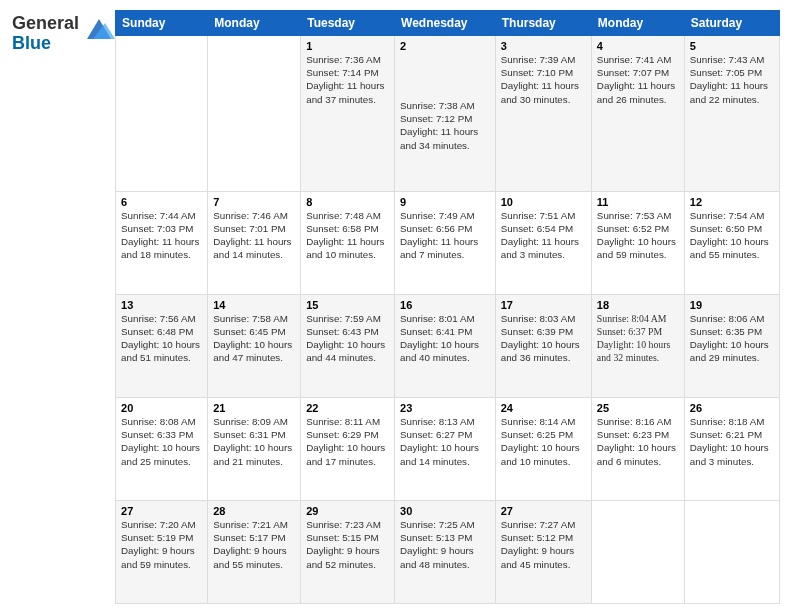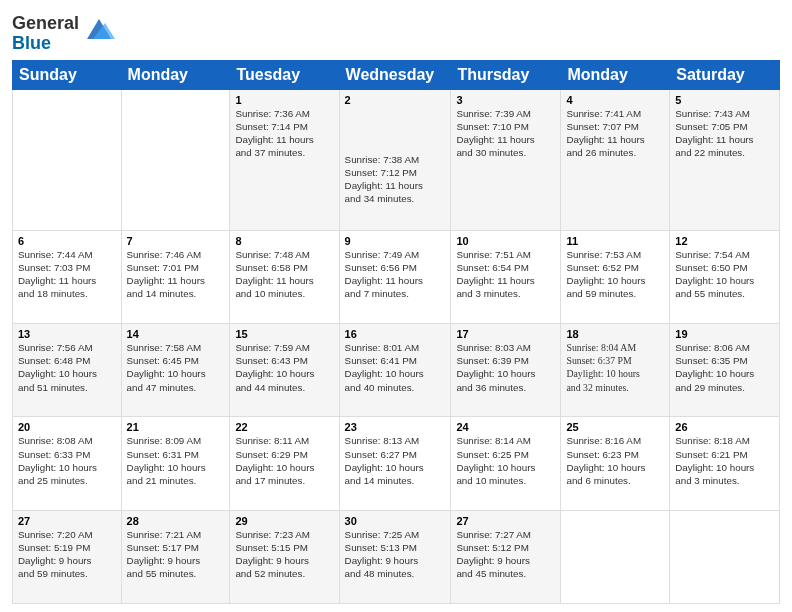--- a/index.html
+++ b/index.html
@@ -7,21 +7,21 @@
       width: 792px;
       height: 612px;
       font-family: Arial, sans-serif;
       background: #fff;
       overflow: hidden;
     }
     .page {
       width: 792px;
       height: 612px;
       display: flex;
-      flex-direction: column;
+      flex-direction: row;
       padding: 10px 12px 8px 12px;
     }
     .header {
       display: flex;
       justify-content: space-between;
       align-items: flex-start;
       margin-bottom: 6px;
     }
     .logo {
       display: flex;
@@ -54,21 +54,21 @@
       width: 100%;
       border-collapse: collapse;
       flex: 1;
       font-size: 10.5px;
     }
     .calendar-table th {
       background-color: #1565c0;
       color: #fff;
       text-align: left;
       padding: 5px 6px;
-      font-size: 16px;
+      font-size: 12px;
       font-weight: bold;
       border: 1px solid #1565c0;
     }
     .calendar-table td {
       border: 1px solid #ddd;
       vertical-align: top;
       padding: 4px 5px;
       width: 113px;
       min-height: 80px;
       height: 80px;

